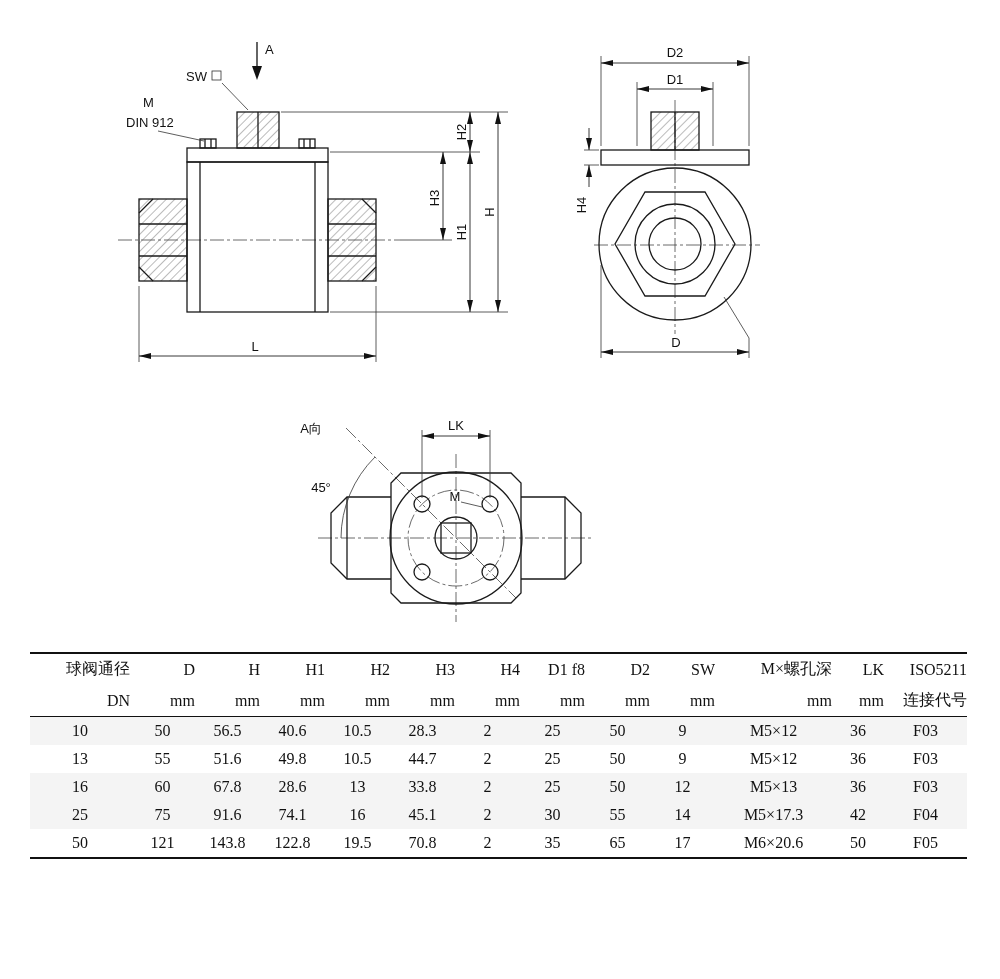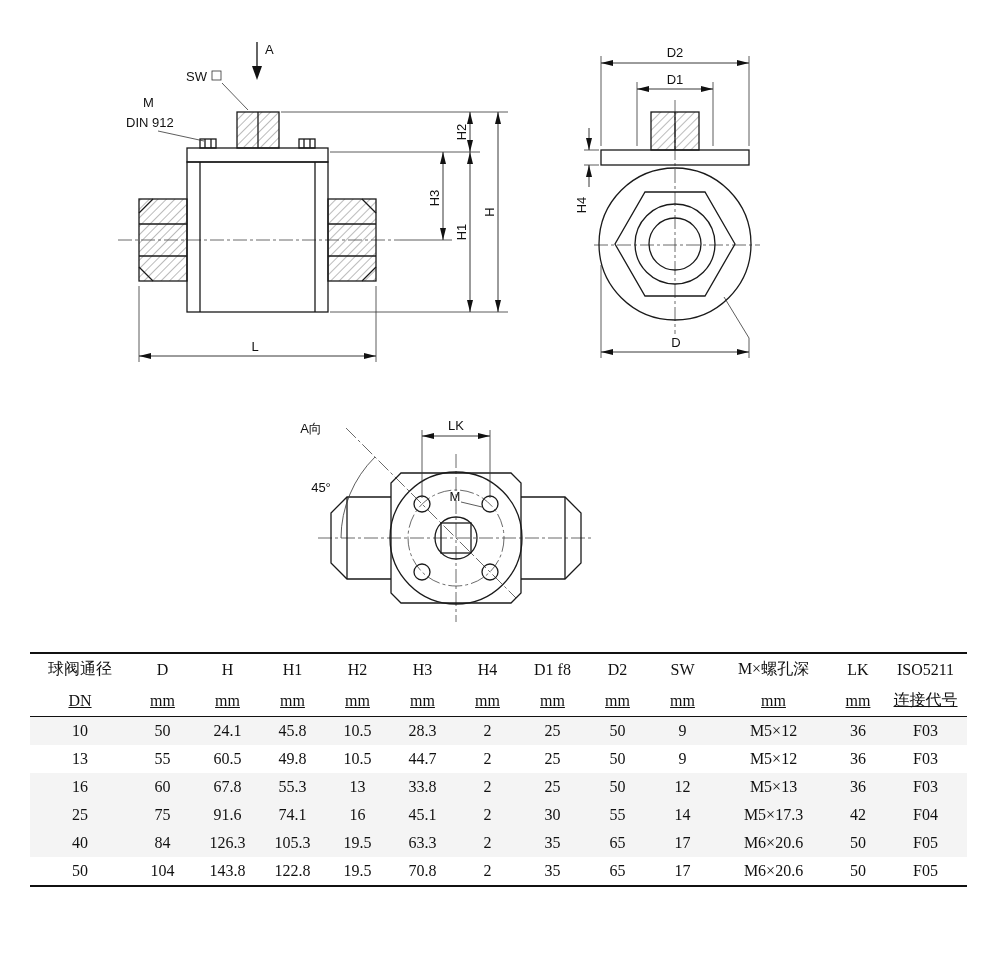--- a/index.html
+++ b/index.html
@@ -9,22 +9,22 @@
   .hatched{fill:url(#hatch);stroke:#1a1a1a;stroke-width:1.3;}
   .thin{fill:none;stroke:#333;stroke-width:0.8;}
   .cl{fill:none;stroke:#444;stroke-width:0.8;stroke-dasharray:14 3 3 3;}
   .dim{fill:none;stroke:#222;stroke-width:0.9;}
   .dim2{fill:none;stroke:#222;stroke-width:0.9;}
   .dim-table{position:absolute;left:30px;top:652px;width:937px;}
   table{width:100%;border-collapse:collapse;table-layout:fixed;
         border-top:2px solid #111;border-bottom:2px solid #111;
         font-family:"Liberation Serif",serif;font-size:16px;}
   th,td{text-align:center;font-weight:normal;padding:0;white-space:nowrap;overflow:hidden;}
-  thead th{height:31px;}
-  thead tr:last-child th{border-bottom:1.5px solid #111;text-decoration:underline;}
+  thead th{height:31px;text-align:right;}
+  thead tr:last-child th{border-bottom:1.5px solid #111;}
   tbody td{height:28px;}
   tbody tr.alt{background:#f4f4f4;}
   th:nth-child(1),td:nth-child(1){width:100px;}
   th:nth-child(n+2):nth-child(-n+10),td:nth-child(n+2):nth-child(-n+10){width:65px;}
   th:nth-child(11),td:nth-child(11){width:117px;}
   th:nth-child(12),td:nth-child(12){width:52px;}
 </style>
 </head>
 <body>
 
@@ -223,52 +223,52 @@
           <th>mm</th>
           <th>mm</th>
           <th>mm</th>
           <th>连接代号</th>
         </tr>
       </thead>
     <tbody>
         <tr class="alt">
           <td>10</td>
           <td>50</td>
-          <td>24.1</td>
-          <td>45.8</td>
+          <td>56.5</td>
+          <td>40.6</td>
           <td>10.5</td>
           <td>28.3</td>
           <td>2</td>
           <td>25</td>
           <td>50</td>
           <td>9</td>
           <td>M5×12</td>
           <td>36</td>
           <td>F03</td>
         </tr>
         <tr>
           <td>13</td>
           <td>55</td>
-          <td>60.5</td>
+          <td>51.6</td>
           <td>49.8</td>
           <td>10.5</td>
           <td>44.7</td>
           <td>2</td>
           <td>25</td>
           <td>50</td>
           <td>9</td>
           <td>M5×12</td>
           <td>36</td>
           <td>F03</td>
         </tr>
         <tr class="alt">
           <td>16</td>
           <td>60</td>
           <td>67.8</td>
-          <td>55.3</td>
+          <td>28.6</td>
           <td>13</td>
           <td>33.8</td>
           <td>2</td>
           <td>25</td>
           <td>50</td>
           <td>12</td>
           <td>M5×13</td>
           <td>36</td>
           <td>F03</td>
         </tr>
@@ -280,48 +280,33 @@
           <td>16</td>
           <td>45.1</td>
           <td>2</td>
           <td>30</td>
           <td>55</td>
           <td>14</td>
           <td>M5×17.3</td>
           <td>42</td>
           <td>F04</td>
         </tr>
-        <tr class="alt">
-          <td>40</td>
-          <td>84</td>
-          <td>126.3</td>
-          <td>105.3</td>
+        <tr>
+          <td>50</td>
+          <td>121</td>
+          <td>143.8</td>
+          <td>122.8</td>
           <td>19.5</td>
-          <td>63.3</td>
+          <td>70.8</td>
           <td>2</td>
           <td>35</td>
           <td>65</td>
           <td>17</td>
           <td>M6×20.6</td>
           <td>50</td>
           <td>F05</td>
         </tr>
-        <tr>
-          <td>50</td>
-          <td>104</td>
-          <td>143.8</td>
-          <td>122.8</td>
-          <td>19.5</td>
-          <td>70.8</td>
-          <td>2</td>
-          <td>35</td>
-          <td>65</td>
-          <td>17</td>
-          <td>M6×20.6</td>
-          <td>50</td>
-          <td>F05</td>
-        </tr>
       </tbody>
   </table>
 </div>
 
 
 
 
 </body></html>

